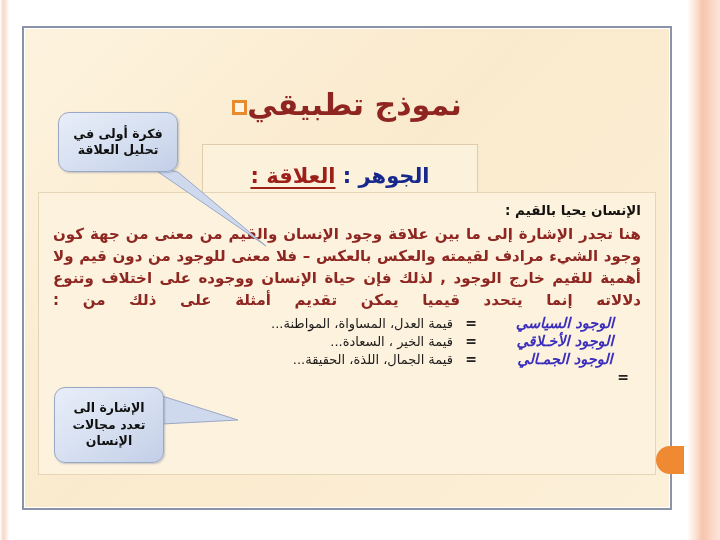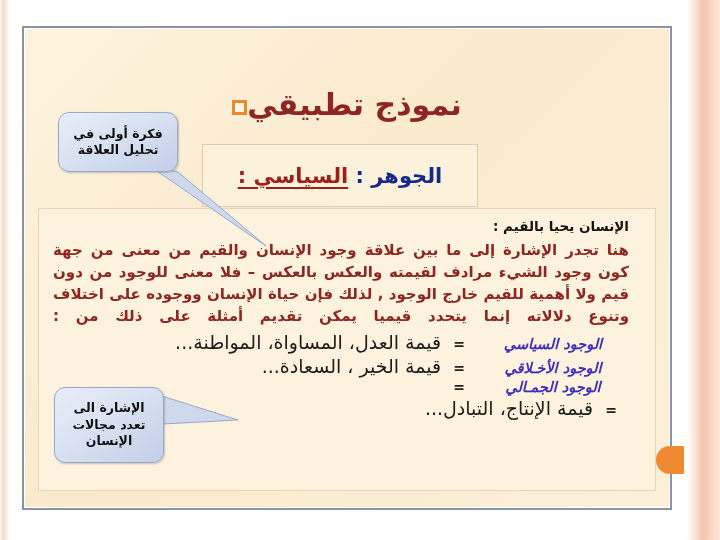--- a/index.html
+++ b/index.html
@@ -112,28 +112,28 @@
   .subtitle-b {
     color: #9c1f1a;
     text-decoration: underline;
     text-decoration-thickness: 2px;
     text-underline-offset: 4px;
   }
 
   
   .content-box {
     position: absolute;
-    top: 180px;
+    top: 164px;
     right: 14px;
     left: 14px;
     height: 283px;
     box-sizing: border-box;
     border: 1px solid #e6d6b6;
     background: #fcf2de;
-    padding: 9px 26px 6px 14px;
+    padding: 9px 14px 6px 14px;
     direction: rtl;
   }
   .content-heading {
     font-size: 13.5px;
     font-weight: bold;
     color: #15120f;
     text-align: right;
     margin: 0 0 3px 0;
     line-height: 1.3;
   }
@@ -176,21 +176,21 @@
     width: 36px;
     flex: 0 0 auto;
     text-align: center;
     font-size: 14px;
     font-weight: bold;
     color: #22201e;
   }
   .def-value {
     flex: 1 1 auto;
     text-align: right;
-    font-size: 19px;
+    font-size: 13px;
     color: #1d1b19;
     white-space: nowrap;
   }
 
   
   .callout {
     position: absolute;
     box-sizing: border-box;
     border-radius: 11px;
     border: 1px solid #9aa8c6;
@@ -247,21 +247,21 @@
 
   <div class="title-row">
     <span class="title-inner">
       <span class="title-text">نموذج تطبيقي</span>
       <span class="title-bullet"></span>
     </span>
   </div>
 
   <div class="subtitle-box">
     <span class="subtitle-line">
-      <span class="subtitle-a">الجوهر</span><span class="subtitle-sep"> : </span><span class="subtitle-b">السياسي :</span>
+      <span class="subtitle-a">الجوهر</span><span class="subtitle-sep"> : </span><span class="subtitle-b">العلاقة :</span>
     </span>
   </div>
 
   <div class="content-box">
     <div class="content-heading">الإنسان يحيا بالقيم :</div>
     <div class="content-para">هنا تجدر الإشارة إلى ما بين علاقة وجود الإنسان والقيم من معنى من جهة كون وجود الشيء مرادف لقيمته والعكس بالعكس – فلا معنى للوجود من دون قيم ولا أهمية للقيم خارج الوجود , لذلك فإن حياة الإنسان ووجوده على اختلاف وتنوع دلالاته إنما يتحدد قيميا يمكن تقديم أمثلة على ذلك من :</div>
 
     <ul class="def-list">
       <li class="def-row">
         <span class="def-term">الوجود السياسي</span>
@@ -269,24 +269,24 @@
         <span class="def-value">قيمة العدل، المساواة، المواطنة...</span>
       </li>
       <li class="def-row">
         <span class="def-term">الوجود الأخـلاقي</span>
         <span class="def-eq">=</span>
         <span class="def-value">قيمة الخير ، السعادة...</span>
       </li>
       <li class="def-row">
         <span class="def-term">الوجود الجمـالي</span>
         <span class="def-eq">=</span>
+        <span class="def-value">قيمة الجمال، اللذة، الحقيقة...</span>
       </li>
       <li class="def-row">
         <span class="def-eq">=</span>
-        <span class="def-value">قيمة الإنتاج، التبادل...</span>
       </li>
     </ul>
   </div>
 
 </div>
 
 <svg class="tail-layer" viewBox="0 0 720 540" width="720" height="540" xmlns="http://www.w3.org/2000/svg">
   <polygon points="148,165 178,172 266,246" fill="#cfd9ee" stroke="#9aa8c6" stroke-width="1"></polygon>
   <polygon points="162,396 162,424 238,420" fill="#cfd9ee" stroke="#9aa8c6" stroke-width="1"></polygon>
 </svg>

